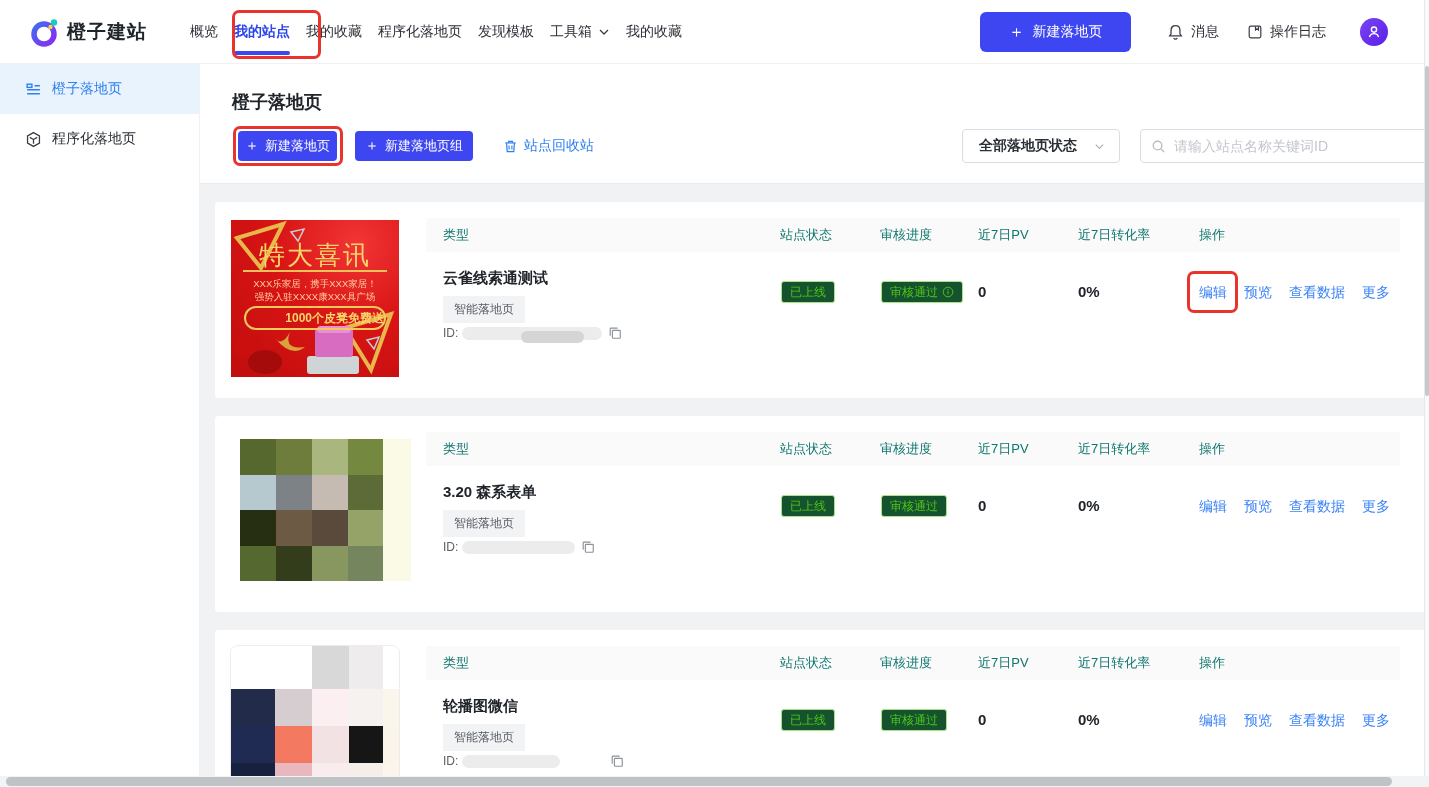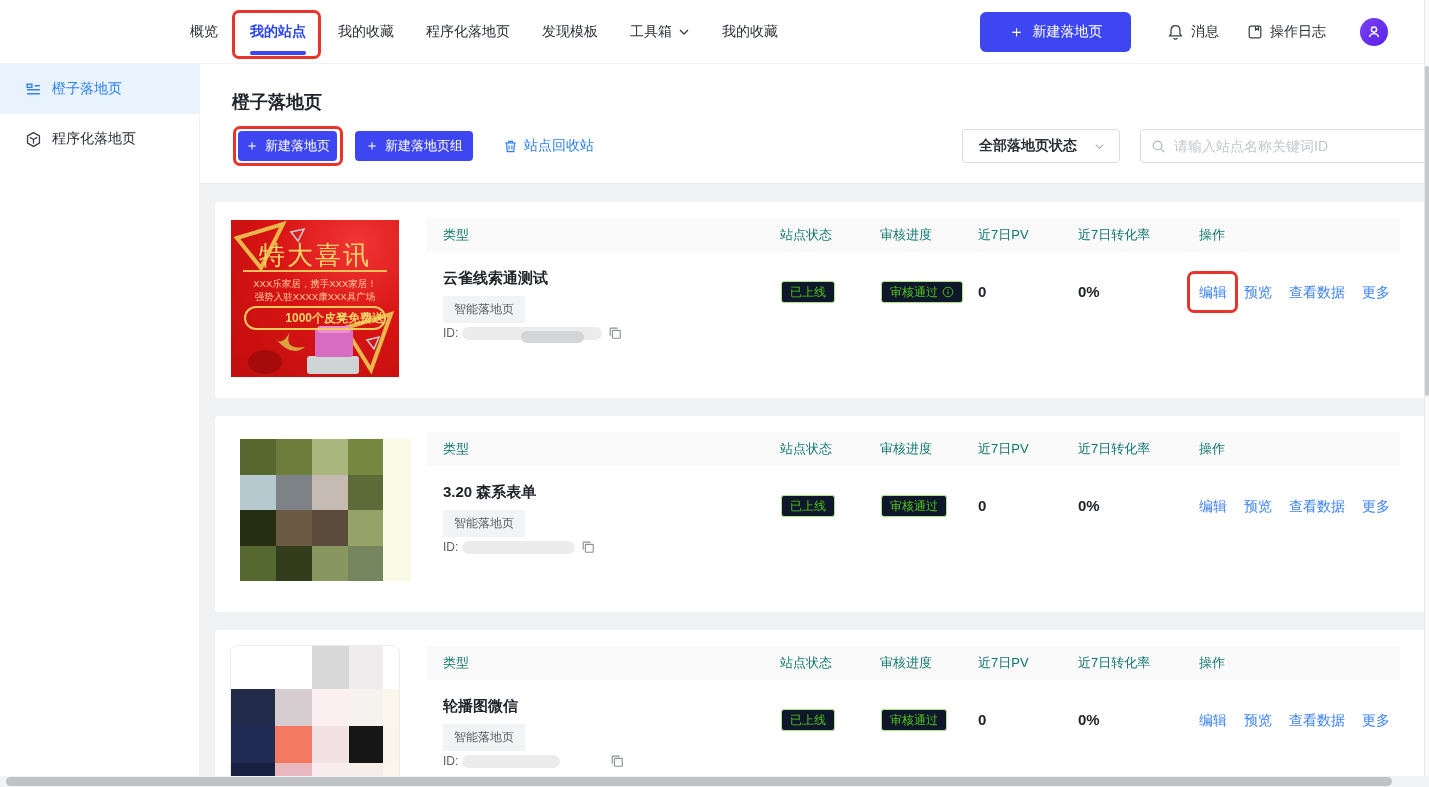--- a/index.html
+++ b/index.html
@@ -4,21 +4,21 @@
 <style>
 * { margin:0; padding:0; box-sizing:border-box; }
 html,body { width:1429px; height:787px; overflow:hidden; }
 body { font-family:"Liberation Sans", sans-serif; color:#1f2329; background:#fff; }
 .app { position:relative; width:1429px; height:787px; overflow:hidden; }
 
 
 .topbar { position:absolute; left:0; top:0; width:1429px; height:64px; background:#fff; border-bottom:1px solid #f0f1f3; z-index:5; }
 .logo { position:absolute; left:30px; top:0; height:64px; display:flex; align-items:center; gap:7px; }
 .logo-text { font-size:19px; font-weight:bold; color:#20242b; letter-spacing:1px; }
-.nav { position:absolute; left:190px; top:0; height:64px; display:flex; gap:32px; align-items:center; }
+.nav { position:absolute; left:190px; top:0; height:64px; display:flex; gap:16px; align-items:center; }
 .nav-item { position:relative; font-size:14px; color:#2b2f36; height:64px; cursor:pointer; display:flex; align-items:center; gap:6px; }
 .nav-item.active { color:#2c46ee; font-weight:bold; }
 .nav-item.active .underline { position:absolute; left:50%; transform:translateX(-50%); bottom:9px; width:56px; height:4px; border-radius:2px; background:#3d46f0; }
 .chev { display:flex; align-items:center; justify-content:center; line-height:0; }
 .chev svg { display:block; }
 .btn-primary { position:absolute; left:980px; top:12px; width:151px; height:40px; background:#3d46f0; border:none; border-radius:6px; color:#fff; font-size:14px; font-family:inherit; display:flex; align-items:center; justify-content:center; gap:8px; cursor:pointer; }
 .btn-primary .plus { font-size:16px; font-weight:normal; }
 .top-link { position:absolute; top:0; height:64px; display:flex; align-items:center; gap:7px; font-size:14px; color:#2b2f36; cursor:pointer; }
 .top-link.msg { left:1167px; }
 .top-link.log { left:1247px; }
@@ -54,21 +54,21 @@
 .th { position:absolute; top:0; height:34px; line-height:34px; font-size:13px; color:#0f766e;text-align:center; }
 .th.c0{left:17px}.th.c1{left:354px}.th.c2{left:454px}.th.c3{left:552px}.th.c4{left:652px}.th.c5{left:773px}
 .site-name { position:absolute; left:228px; top:67px; font-size:15px; font-weight:bold; color:#20242b; }
 .site-tag { position:absolute; left:228px; top:94px; background:#f2f3f5; color:#565b63; font-size:12px; padding:5px 11px; }
 .id-row { position:absolute; left:228px; top:122px; height:18px; display:flex; align-items:center; }
 .id-label { font-size:12px; color:#5c6066; margin-right:4px; }
 .redact { height:13px; background:#ececed; border-radius:7px; position:relative; }
 .redact .dark { position:absolute; left:42%; top:4px; height:12px; width:45%; background:#d3d5d7; border-radius:6px; }
 .copy { cursor:pointer; margin-left:6px; display:flex; align-items:center; line-height:0; }
 .badge { position:absolute; top:79px; height:22px; font-size:12px; border-radius:3px; padding:0 8px; display:flex; align-items:center; gap:4px; }
-.badge.green { color:#52c41a; background:#0f172a; border:1px solid #abe284; }
+.badge.green { color:#52c41a; background:#14532d; border:1px solid #abe284; }
 .badge.status { left:566px; }
 .badge.review { left:666px; }
 .num { position:absolute; top:81px; font-size:15px; font-weight:bold; color:#20242b; }
 .num.pv { left:763px; }
 .num.cvr { left:863px; }
 .ops { position:absolute; left:984px; top:82px; display:flex; gap:17px; }
 .ops a { color:#3b82f6; font-size:14px; text-decoration:none; cursor:pointer; }
 
 
 .promo { background:radial-gradient(circle at 75% 15%, #f23535 0%, #d81414 45%, #c00d0d 100%); position:relative; }
@@ -90,20 +90,36 @@
 .vscroll-thumb { position:absolute; right:0.5px; top:66px; width:4px; height:330px; background:#c6c8ca; border-radius:2px; }
 .hscroll-track { position:absolute; left:0; top:776px; width:1429px; height:11px; background:#f2f3f4; z-index:60; }
 .hscroll-thumb { position:absolute; left:6px; top:1px; width:1386px; height:9px; background:#c0c3c6; border-radius:5px; }
 </style>
 </head>
 <body>
 
 <div class="app">
 
   <div class="topbar">
+    <div class="logo">
+      <span style="display:flex;line-height:0">
+        <svg width="30" height="30" viewBox="0 0 30 30">
+          <defs>
+              <linearGradient id="lg1" x1="0" y1="0" x2="1" y2="1">
+            <stop offset="0" stop-color="#3f6cf2"></stop>
+                <stop offset="1" stop-color="#8a2cf0"></stop>
+          </linearGradient>
+            </defs>
+          <circle cx="14" cy="17" r="10" fill="none" stroke="url(#lg1)" stroke-width="5.5"></circle>
+          <circle cx="24" cy="5.5" r="3.2" fill="#19c8c8"></circle>
+          <circle cx="20.5" cy="10" r="2.2" fill="#ffd23c"></circle>
+        </svg>
+      </span>
+      <span class="logo-text">橙子建站</span>
+    </div>
     <div class="nav" id="nav">
         <div class="nav-item">
           <span>概览</span>
         </div>
         <div class="nav-item active">
           <span>我的站点</span>
           <span class="underline"></span>
         </div>
         <div class="nav-item">
           <span>我的收藏</span>

